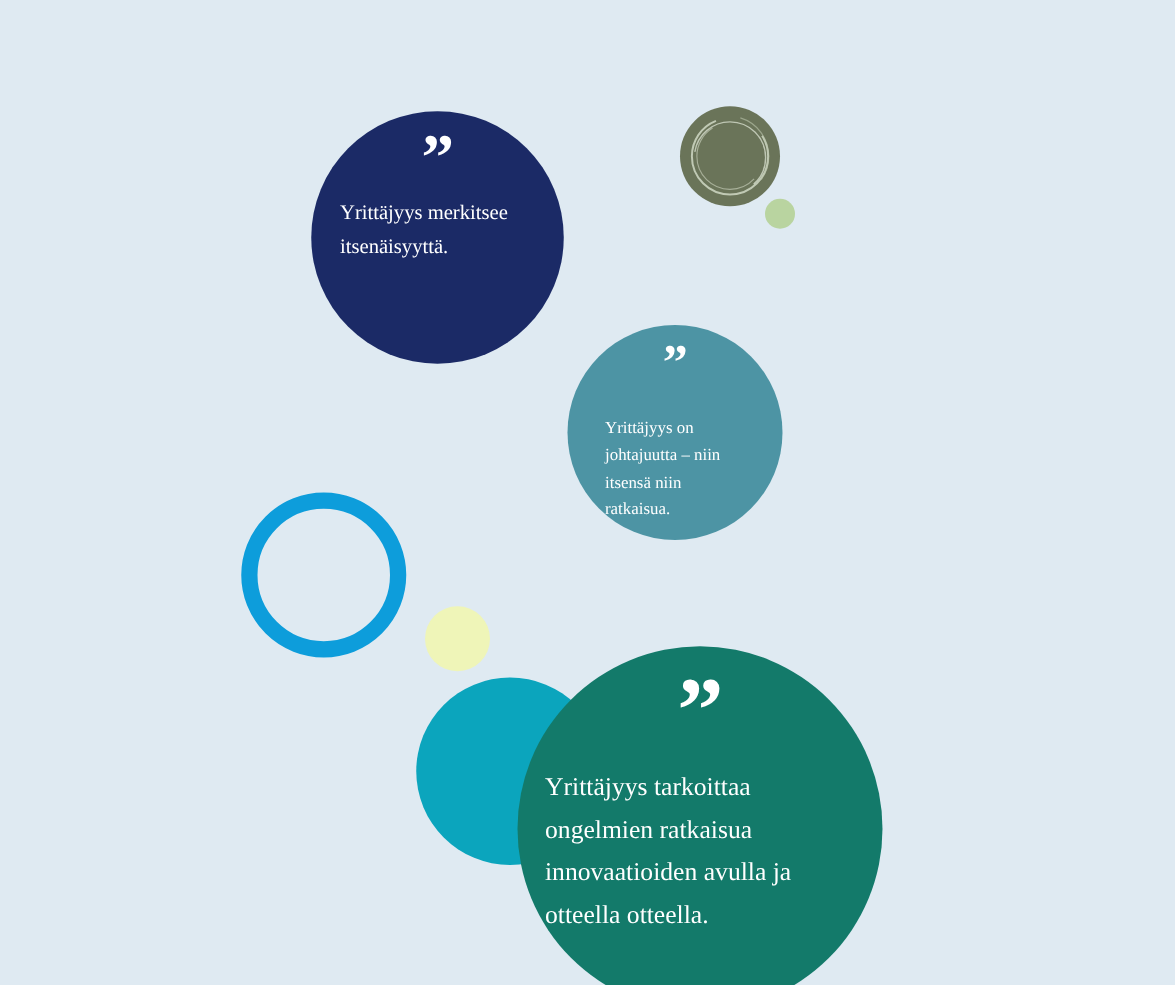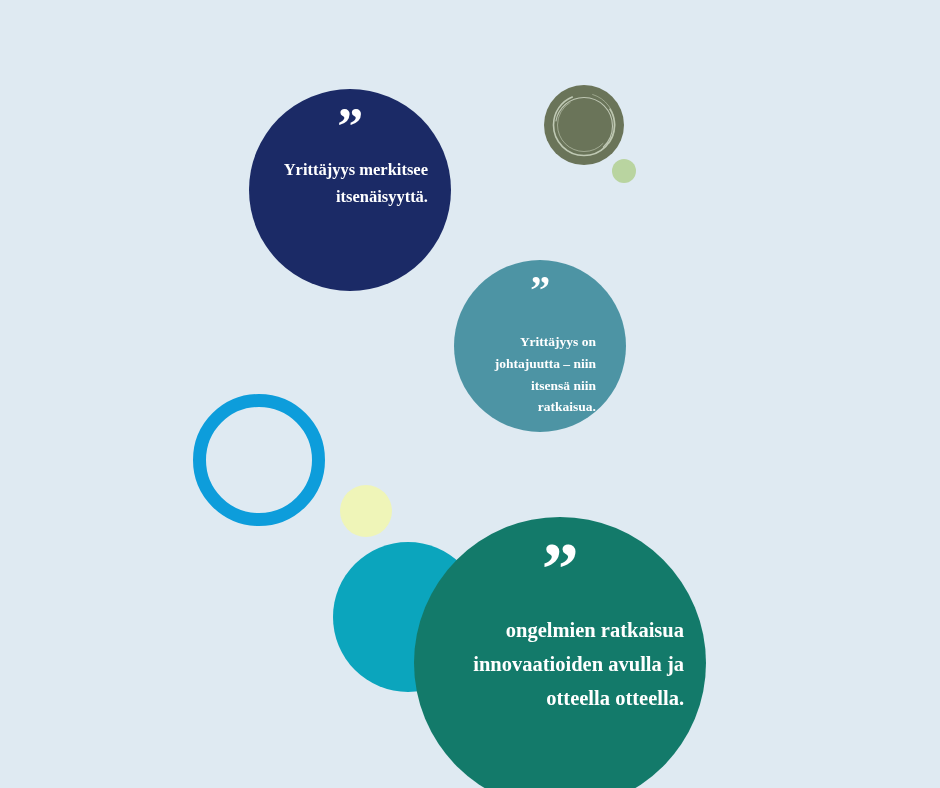--- a/index.html
+++ b/index.html
@@ -45,22 +45,22 @@
     color: #ffffff;
     font-family: "Liberation Serif", serif;
     font-weight: 700;
     line-height: 0.62;
     letter-spacing: -0.01em;
     user-select: none;
   }
   .quote-text {
     color: #ffffff;
     font-family: "Liberation Serif", serif;
-    font-weight: 700;
-    text-align: right;
+    font-weight: 400;
+    text-align: left;
   }
 
   
   #circle-navy {
     left: 249px;
     top: 89px;
     width: 202px;
     height: 202px;
     background: #1b2a66;
     padding-top: 22px;
@@ -190,19 +190,20 @@
       <div>Yrittäjyys on</div>
       <div>johtajuutta – niin</div>
       <div>itsensä niin</div>
       <div>ratkaisua.</div>
     </div>
   </div>
 
   <div class="quote-circle" id="circle-green">
     <span class="quote-mark">”</span>
     <div class="quote-text">
+      <div>Yrittäjyys tarkoittaa</div>
       <div>ongelmien ratkaisua</div>
       <div>innovaatioiden avulla ja</div>
       <div>otteella otteella.</div>
     </div>
   </div>
 
 </div>
 
 </body></html>

